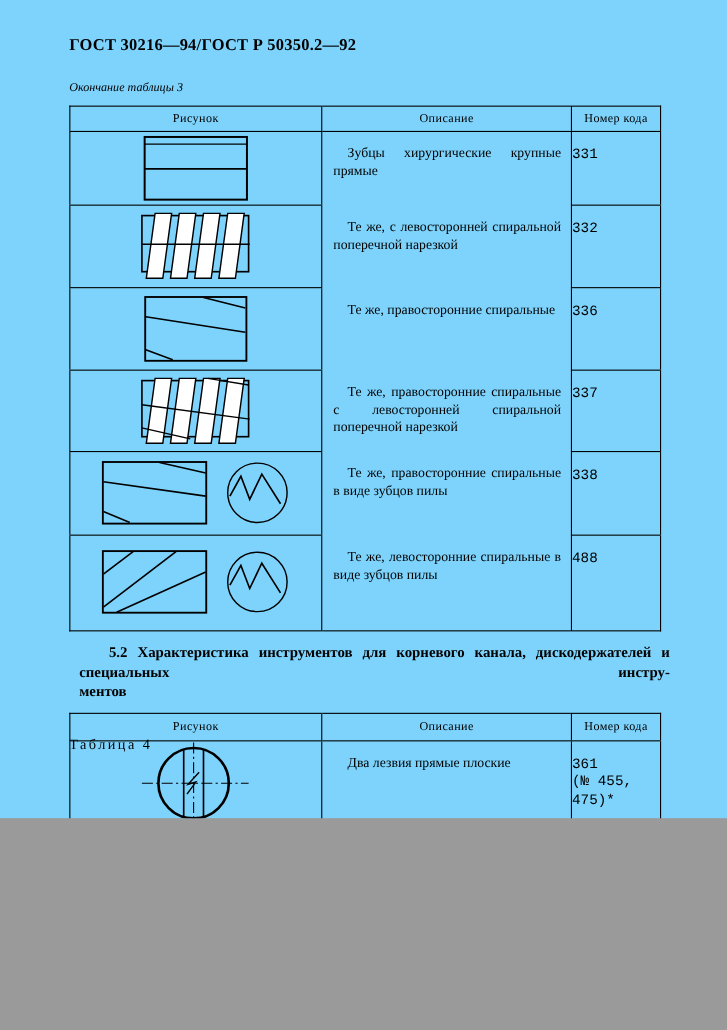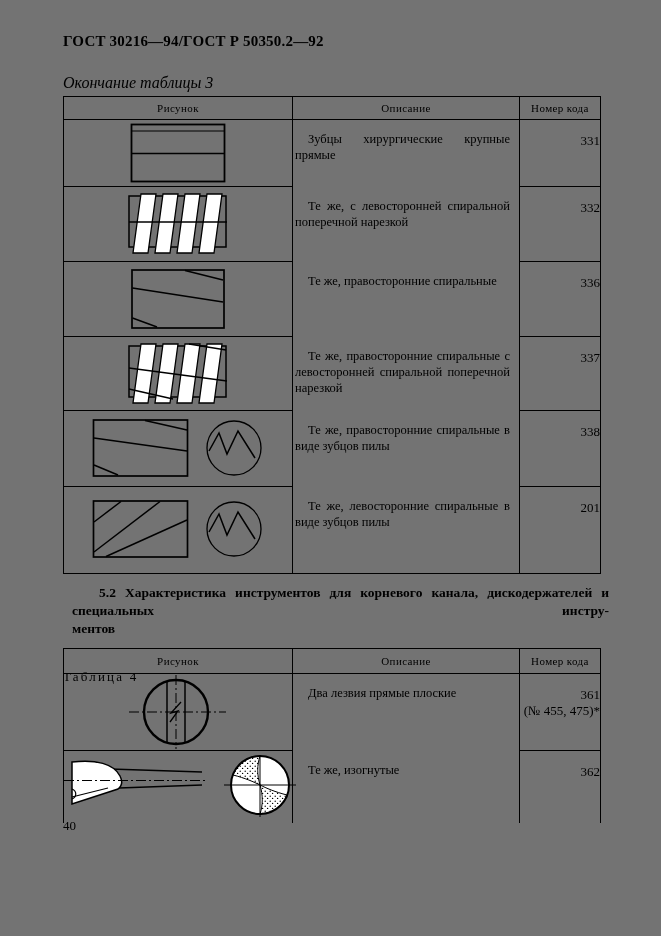--- a/index.html
+++ b/index.html
@@ -1,38 +1,38 @@
 <!DOCTYPE html>
 <html><head>
 <meta charset="utf-8">
 <style>
   html,body{margin:0;padding:0;background:#9a9a9a;}
-  .page{position:relative;width:661px;height:936px;background:#737373;margin:0 auto;
+  .page{position:relative;width:661px;height:744px;background:#7dd3fc;margin:0 auto;
         font-family:"Liberation Serif",serif;color:#000;overflow:hidden;}
   .doc-title{position:absolute;left:63px;top:33px;font-size:15px;font-weight:bold;letter-spacing:.2px;}
-  .table-cap{position:absolute;left:63px;top:74px;font-size:16px;font-style:italic;}
+  .table-cap{position:absolute;left:63px;top:74px;font-size:11px;font-style:italic;}
   .page-num{position:absolute;left:63px;top:818px;font-size:13px;}
 
   table{border-collapse:collapse;table-layout:fixed;}
   .std-table{position:absolute;left:63px;width:537px;border:1.7px solid #000;}
   .t3{top:96px;}
   .t4{top:648px;border-bottom:none;}
   .std-table th{font-weight:normal;font-size:11px;padding:0;border-bottom:1.7px solid #000;height:22px;
                 vertical-align:middle;text-align:center;letter-spacing:.4px;}
   .t4 th{height:24px;}
   .col-fig{width:229px;}
   .col-desc{width:227px;}
   .col-code{width:81px;}
   .sep{border-left:1.2px solid #000;}
   td{padding:0;vertical-align:top;}
   td.fig-cell{text-align:center;vertical-align:middle;}
   td.fig-cell,td.code-cell{border-bottom:1.2px solid #000;}
   tr.last td{border-bottom:none;}
-  td.desc-cell{font-size:12.5px;line-height:1.28;text-align:justify;padding:11px 9px 0 2px;text-indent:13px;}
-  td.code-cell{text-align:right;padding-top:13px;font-size:13px;line-height:1.25;}
+  td.desc-cell{font-size:12.5px;line-height:1.28;text-align:justify;padding:11px 9px 0 10px;text-indent:13px;}
+  td.code-cell{text-align:left;padding-top:13px;font-size:13px;line-height:1.25;font-family:Liberation Mono, monospace;}
   .code-l2{display:block;}
 
   .sec-heading{position:absolute;left:72px;top:584px;width:537px;font-size:13.5px;font-weight:bold;line-height:1.35;}
   .sec-heading .l1{display:block;text-indent:27px;text-align:justify;text-align-last:justify;}
   .sec-heading .l2{display:block;}
   .t4-label{position:absolute;left:63px;top:629px;font-size:13px;letter-spacing:2.2px;margin-top:40px;}
 
   svg{display:block;margin:0 auto;}
   .ln{stroke:#000;fill:none;}
 </style>
@@ -134,21 +134,21 @@
         <svg width="172" height="62" viewBox="0 0 172 62">
           <rect class="ln" x="1.5" y="2" width="94" height="56" stroke-width="1.7"></rect>
           <line class="ln" x1="2" y1="23" x2="29" y2="2.5" stroke-width="1.5"></line>
           <line class="ln" x1="2" y1="53" x2="68" y2="2.5" stroke-width="1.5"></line>
           <line class="ln" x1="14" y1="57.5" x2="95" y2="21" stroke-width="1.5"></line>
           <circle class="ln" cx="142" cy="30" r="27" stroke-width="1.3"></circle>
           <polyline class="ln" points="117,33 127,15 135,36 146,13 163,40" stroke-width="1.5"></polyline>
         </svg>
       </td>
       <td class="desc-cell sep">Те же, левосторонние спиральные в виде зубцов пилы</td>
-      <td class="code-cell sep">201</td>
+      <td class="code-cell sep">488</td>
     </tr>
   </tbody>
     </table>
 
   <div class="sec-heading">
     <span class="l1">5.2 Характеристика инструментов для корневого канала, дискодержателей и специальных инстру-</span>
     <span class="l2">ментов</span>
   </div>
   <div class="t4-label">Таблица 4</div>
 

